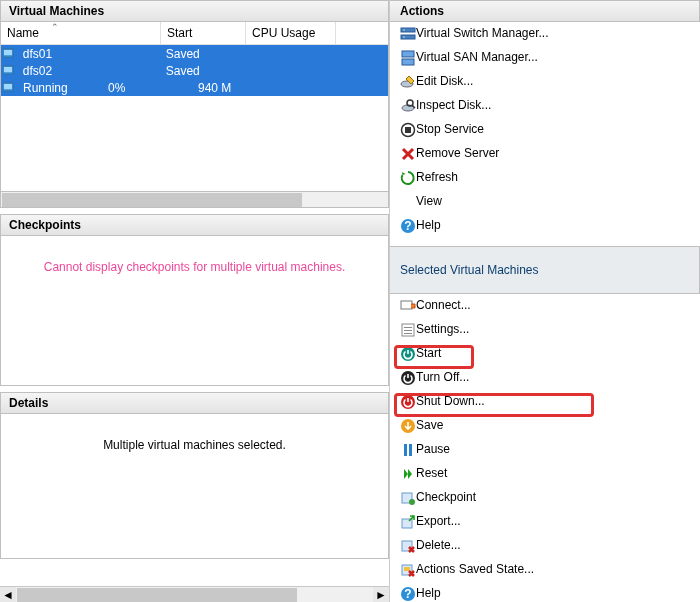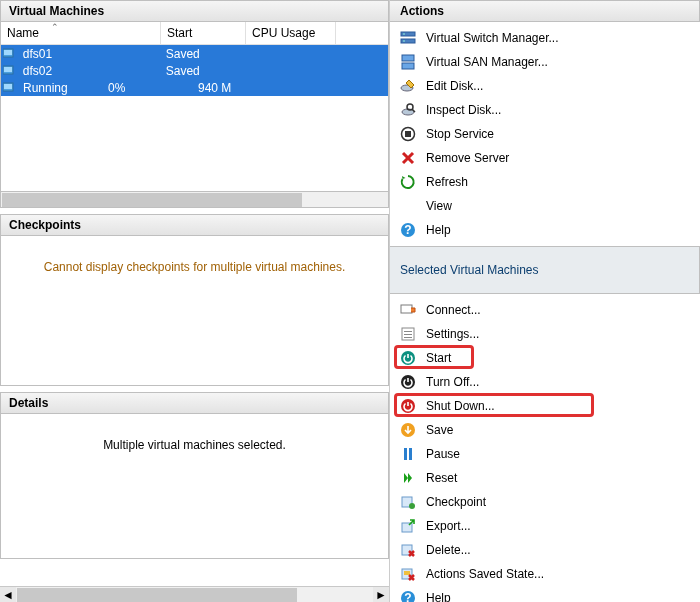--- a/index.html
+++ b/index.html
@@ -16,27 +16,27 @@
   .col-cpu { width: 90px; }
   .col-assigned { width: 55px; }
   .vm-row { display: flex; align-items: center; height: 17px; }
   .vm-row.sel { background: #2879d8; color: #fff; }
   .vm-row .icon { width: 16px; display: flex; justify-content: center; }
   .vm-row .cell { padding: 12px 6px; overflow: hidden; white-space: nowrap; }
   .scroll-stub { height: 16px; border: 1px solid #bfbfbf; border-top: none; background: #f0f0f0; display: flex; }
   .scroll-stub .thumb-h { height: 14px; background: #c8c8c8; width: 300px; margin: 1px; }
   .scroll-stub .after { flex: 1; }
 
-  .checkpoints-body { border: 1px solid #bfbfbf; border-top: none; height: 150px; padding: 24px 10px; text-align: center; color: #a16207; }
+  .checkpoints-body { border: 1px solid #bfbfbf; border-top: none; height: 150px; padding: 24px 10px; text-align: center; color: #ec4899; }
   .details-body { border: 1px solid #bfbfbf; border-top: none; height: 145px; padding: 24px 27px; text-align: center; color: #000; }
 
   .actions-header { background: linear-gradient(#f5f5f5,#e3e3e3); border: 1px solid #bfbfbf; border-left: none; padding: 3px 10px; font-weight: bold; }
   .section-header { background: #e8ecef; border: 1px solid #bfbfbf; border-left: none; padding: 16px 10px; font-weight: normal; color: #0b3e6f; }
   .action-list { padding: 4px 0; }
-  .action-item { display: flex; align-items: center; height: 24px; padding: 0 10px; gap: 10px; cursor: default; position: relative; }
+  .action-item { display: flex; height: 24px; padding: 0 10px; cursor: default; position: relative; }
   .action-item .ico { width: 16px; height: 16px; display: flex; justify-content: center; align-items: center; }
   .action-item .lbl { flex: 1; }
 
   .highlight-box { position: absolute; border: 3px solid #e03030; border-radius: 4px; pointer-events: none; }
 
   svg { display: block; }
 
   .bottom-scroll { height: 16px; background: #f0f0f0; border-top: 1px solid #c8c8c8; display: flex; }
   .bottom-scroll .arrow { width: 16px; height: 16px; background: #e8e8e8; display: flex; justify-content: center; align-items: center; }
   .bottom-scroll .track { flex: 1; display: flex; align-items: center; }

